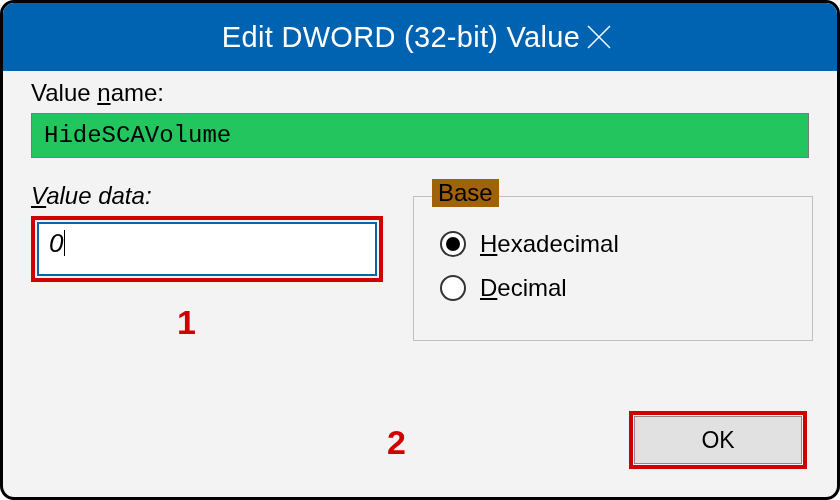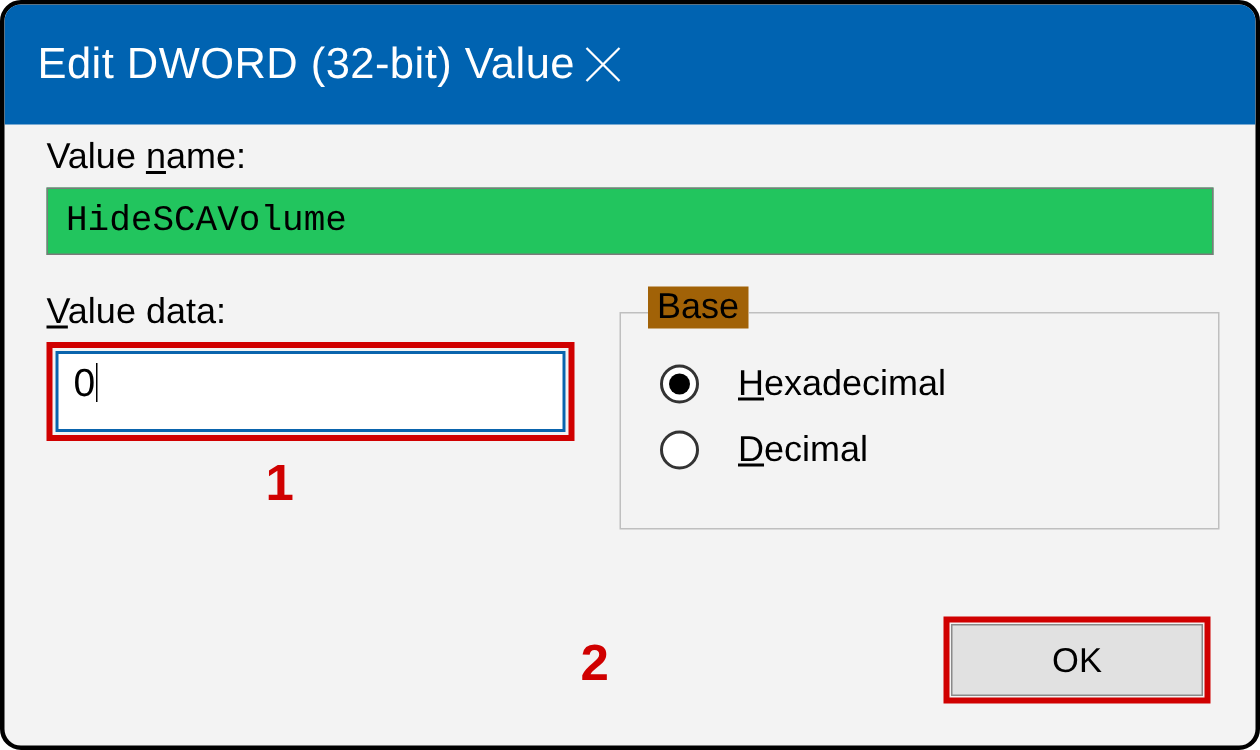--- a/index.html
+++ b/index.html
@@ -15,26 +15,26 @@
   .frame {
     width: 840px;
     height: 500px;
     border: 3px solid #000;
     border-radius: 14px;
     overflow: hidden;
     background: #f3f3f3;
     position: relative;
   }
   .titlebar {
-    height: 80px;
+    height: 68px;
     background: #0063b1;
     color: #fff;
     display: flex;
     align-items: center;
-    justify-content: flex-start;
+    justify-content: center;
     padding: 0 22px 0 22px;
   }
   .titlebar-title {
     font-size: 29px;
     font-weight: 400;
     letter-spacing: 0.3px;
   }
   .close-x svg { display:block; }
   .close-x { cursor: pointer; padding: 6px; }
   .content {
@@ -55,21 +55,21 @@
     font-size: 24px;
     color: #000;
     margin-bottom: 24px;
     font-family: Liberation Mono, monospace;
   }
   .row2 {
     display: flex;
     gap: 30px;
     align-items: flex-start;
   }
-  .col-left { width: 355px; position: relative; }
+  .col-left { width: 355px; position: relative; font-style: italic; }
   .col-right { flex: 1; position: relative; }
   .value-data-input {
     width: 340px;
     height: 54px;
     border: 2px solid #0a64ad;
     background: #fff;
     font-size: 26px;
     padding: 4px 10px;
     outline: none;
     font-family: inherit;
@@ -98,21 +98,21 @@
   fieldset.base legend {
     font-size: 24px;
     padding: 0 6px;
     position: relative;
     top: -3px;
     background: #a16207;
   }
   .radio-row {
     display: flex;
     align-items: center;
-    gap: 26px;
+    gap: 14px;
     margin: 10px 0 16px 8px;
     cursor: pointer;
     text-align: right;
   }
   .radio-outer {
     width: 26px; height: 26px;
     border: 2px solid #333;
     border-radius: 50%;
     display: flex; align-items: center; justify-content: center;
     background: #fff;

